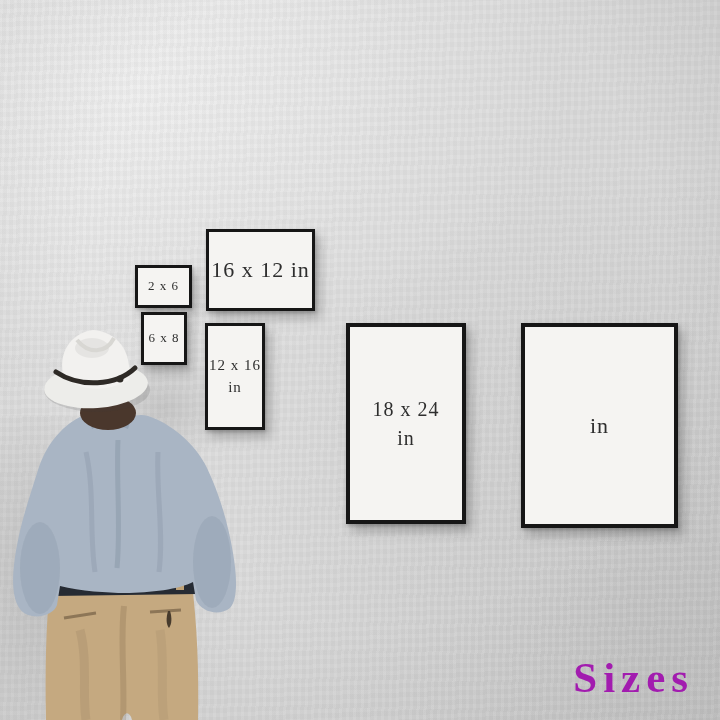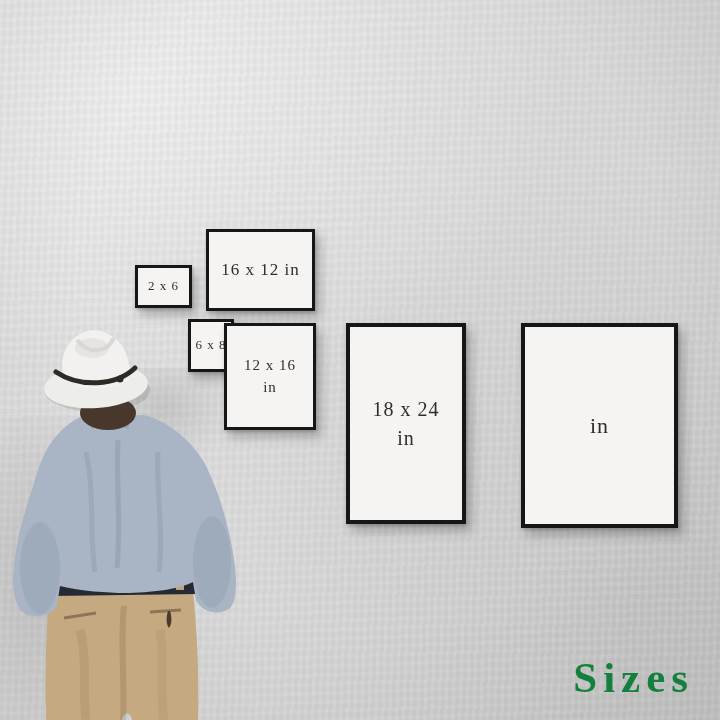--- a/index.html
+++ b/index.html
@@ -46,41 +46,41 @@
   .frame.large { border-width: 4px; }
   .size-label {
     color: #2e2e2e; letter-spacing: 1px; text-align: center; line-height: 1.45;
     white-space: nowrap;
   }
   .two-line { display: flex; flex-direction: column; align-items: center; }
 
   .f8x6   { left: 135px; top: 265px; width: 57px;  height: 43px;  }
   .f8x6   .size-label { font-size: 13px; }
   .f16x12 { left: 206px; top: 229px; width: 109px; height: 82px;  }
-  .f16x12 .size-label { font-size: 17px; }
+  .f16x12 .size-label { font-size: 22px; }
   .f24x18 { left: 330px; top: 194px; width: 152px; height: 116px; }
   .f24x18 .size-label { font-size: 21px; }
   .f32x24 { left: 497px; top: 159px; width: 210px; height: 153px; }
   .f32x24 .size-label { font-size: 25px; }
-  .f6x8   { left: 141px; top: 319px; width: 46px;  height: 53px; margin-left: 47px;  }
+  .f6x8   { left: 141px; top: 312px; width: 46px;  height: 53px;  }
   .f6x8   .size-label { font-size: 13px; }
-  .f12x16 { left: 224px; top: 323px; width: 92px;  height: 107px; }
+  .f12x16 { left: 205px; top: 323px; width: 60px;  height: 107px; }
   .f12x16 .size-label { font-size: 15px; }
   .f18x24 { left: 346px; top: 323px; width: 120px; height: 201px; }
   .f18x24 .size-label { font-size: 20px; }
   .f24x32 { left: 521px; top: 323px; width: 157px; height: 205px; }
   .f24x32 .size-label { font-size: 22px; }
 
   
   .man { position: absolute; left: 0; top: 320px; width: 250px; height: 400px; z-index: 3; }
 
   
   .footer-title {
     position: absolute; right: 26px; bottom: 18px; z-index: 4;
-    font-size: 43px; letter-spacing: 6px; color: #15803d; font-weight: 600;
+    font-size: 43px; letter-spacing: 6px; color: #a21caf; font-weight: 600;
   }
 </style>
 </head>
 <body>
 
 <div class="scene">
   <div class="wall"></div>
   <div class="wall-shadow hat-shadow"></div>
   <div class="wall-shadow man-shadow"></div>
 

